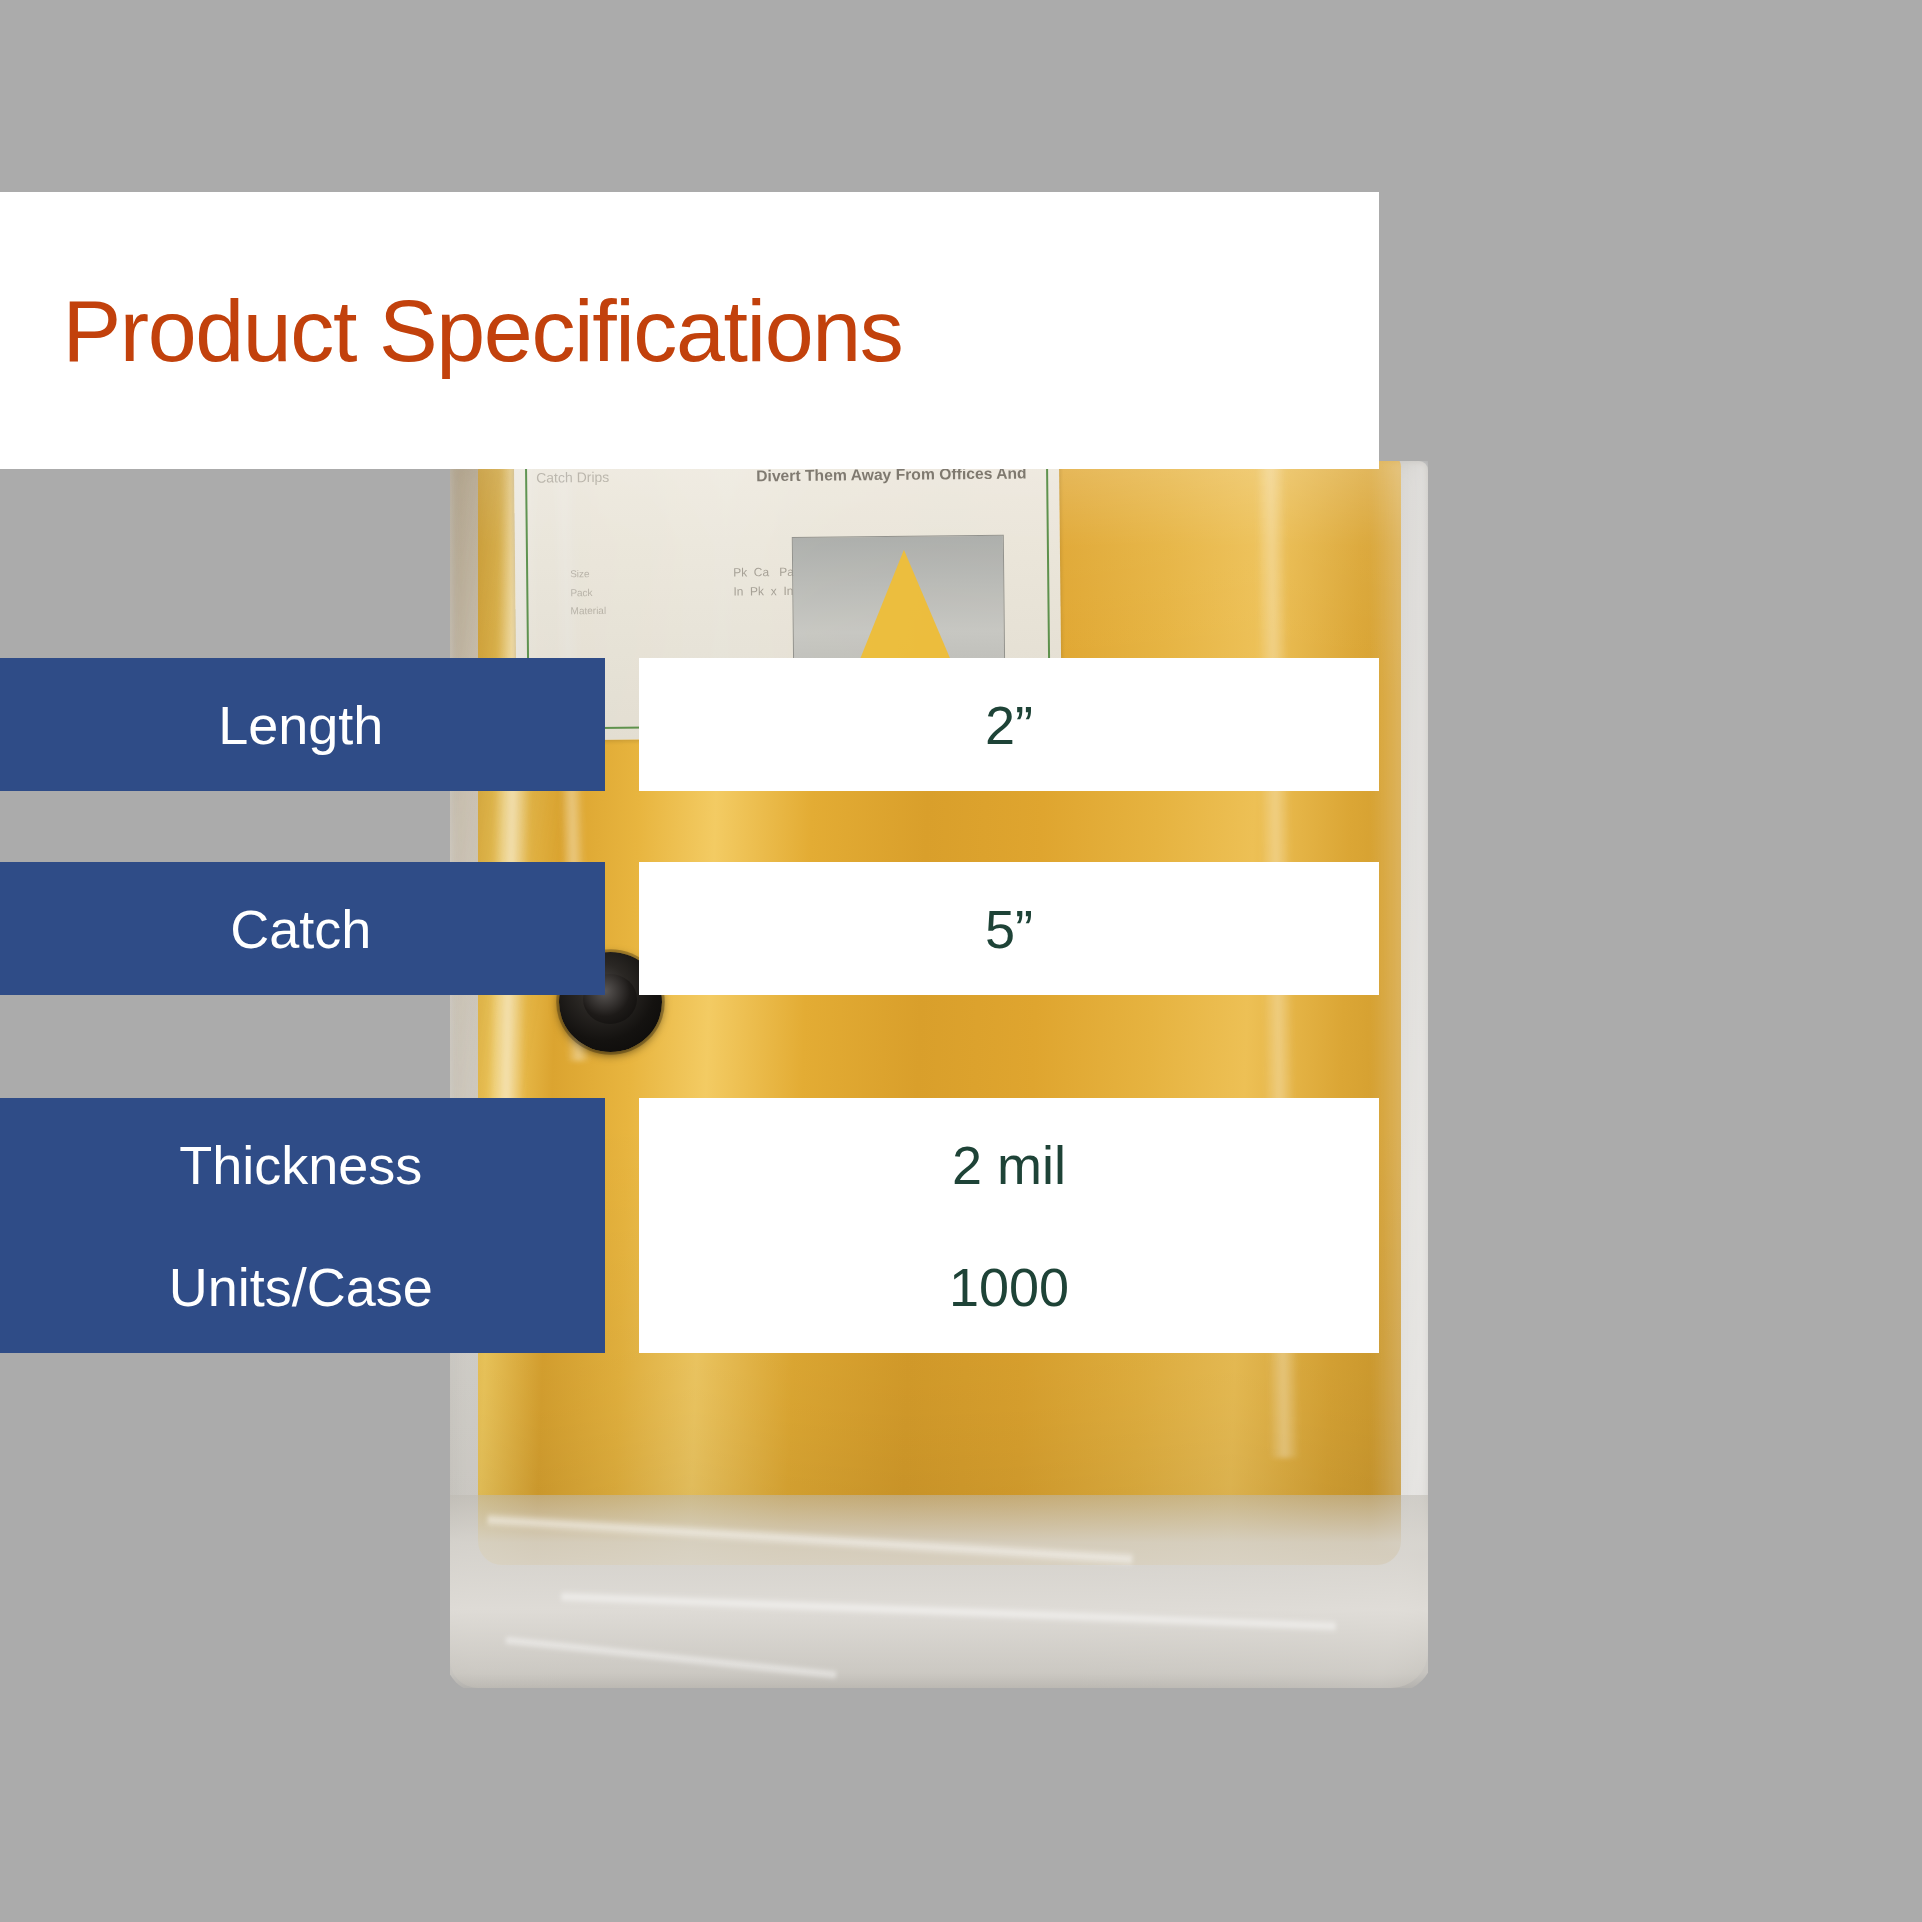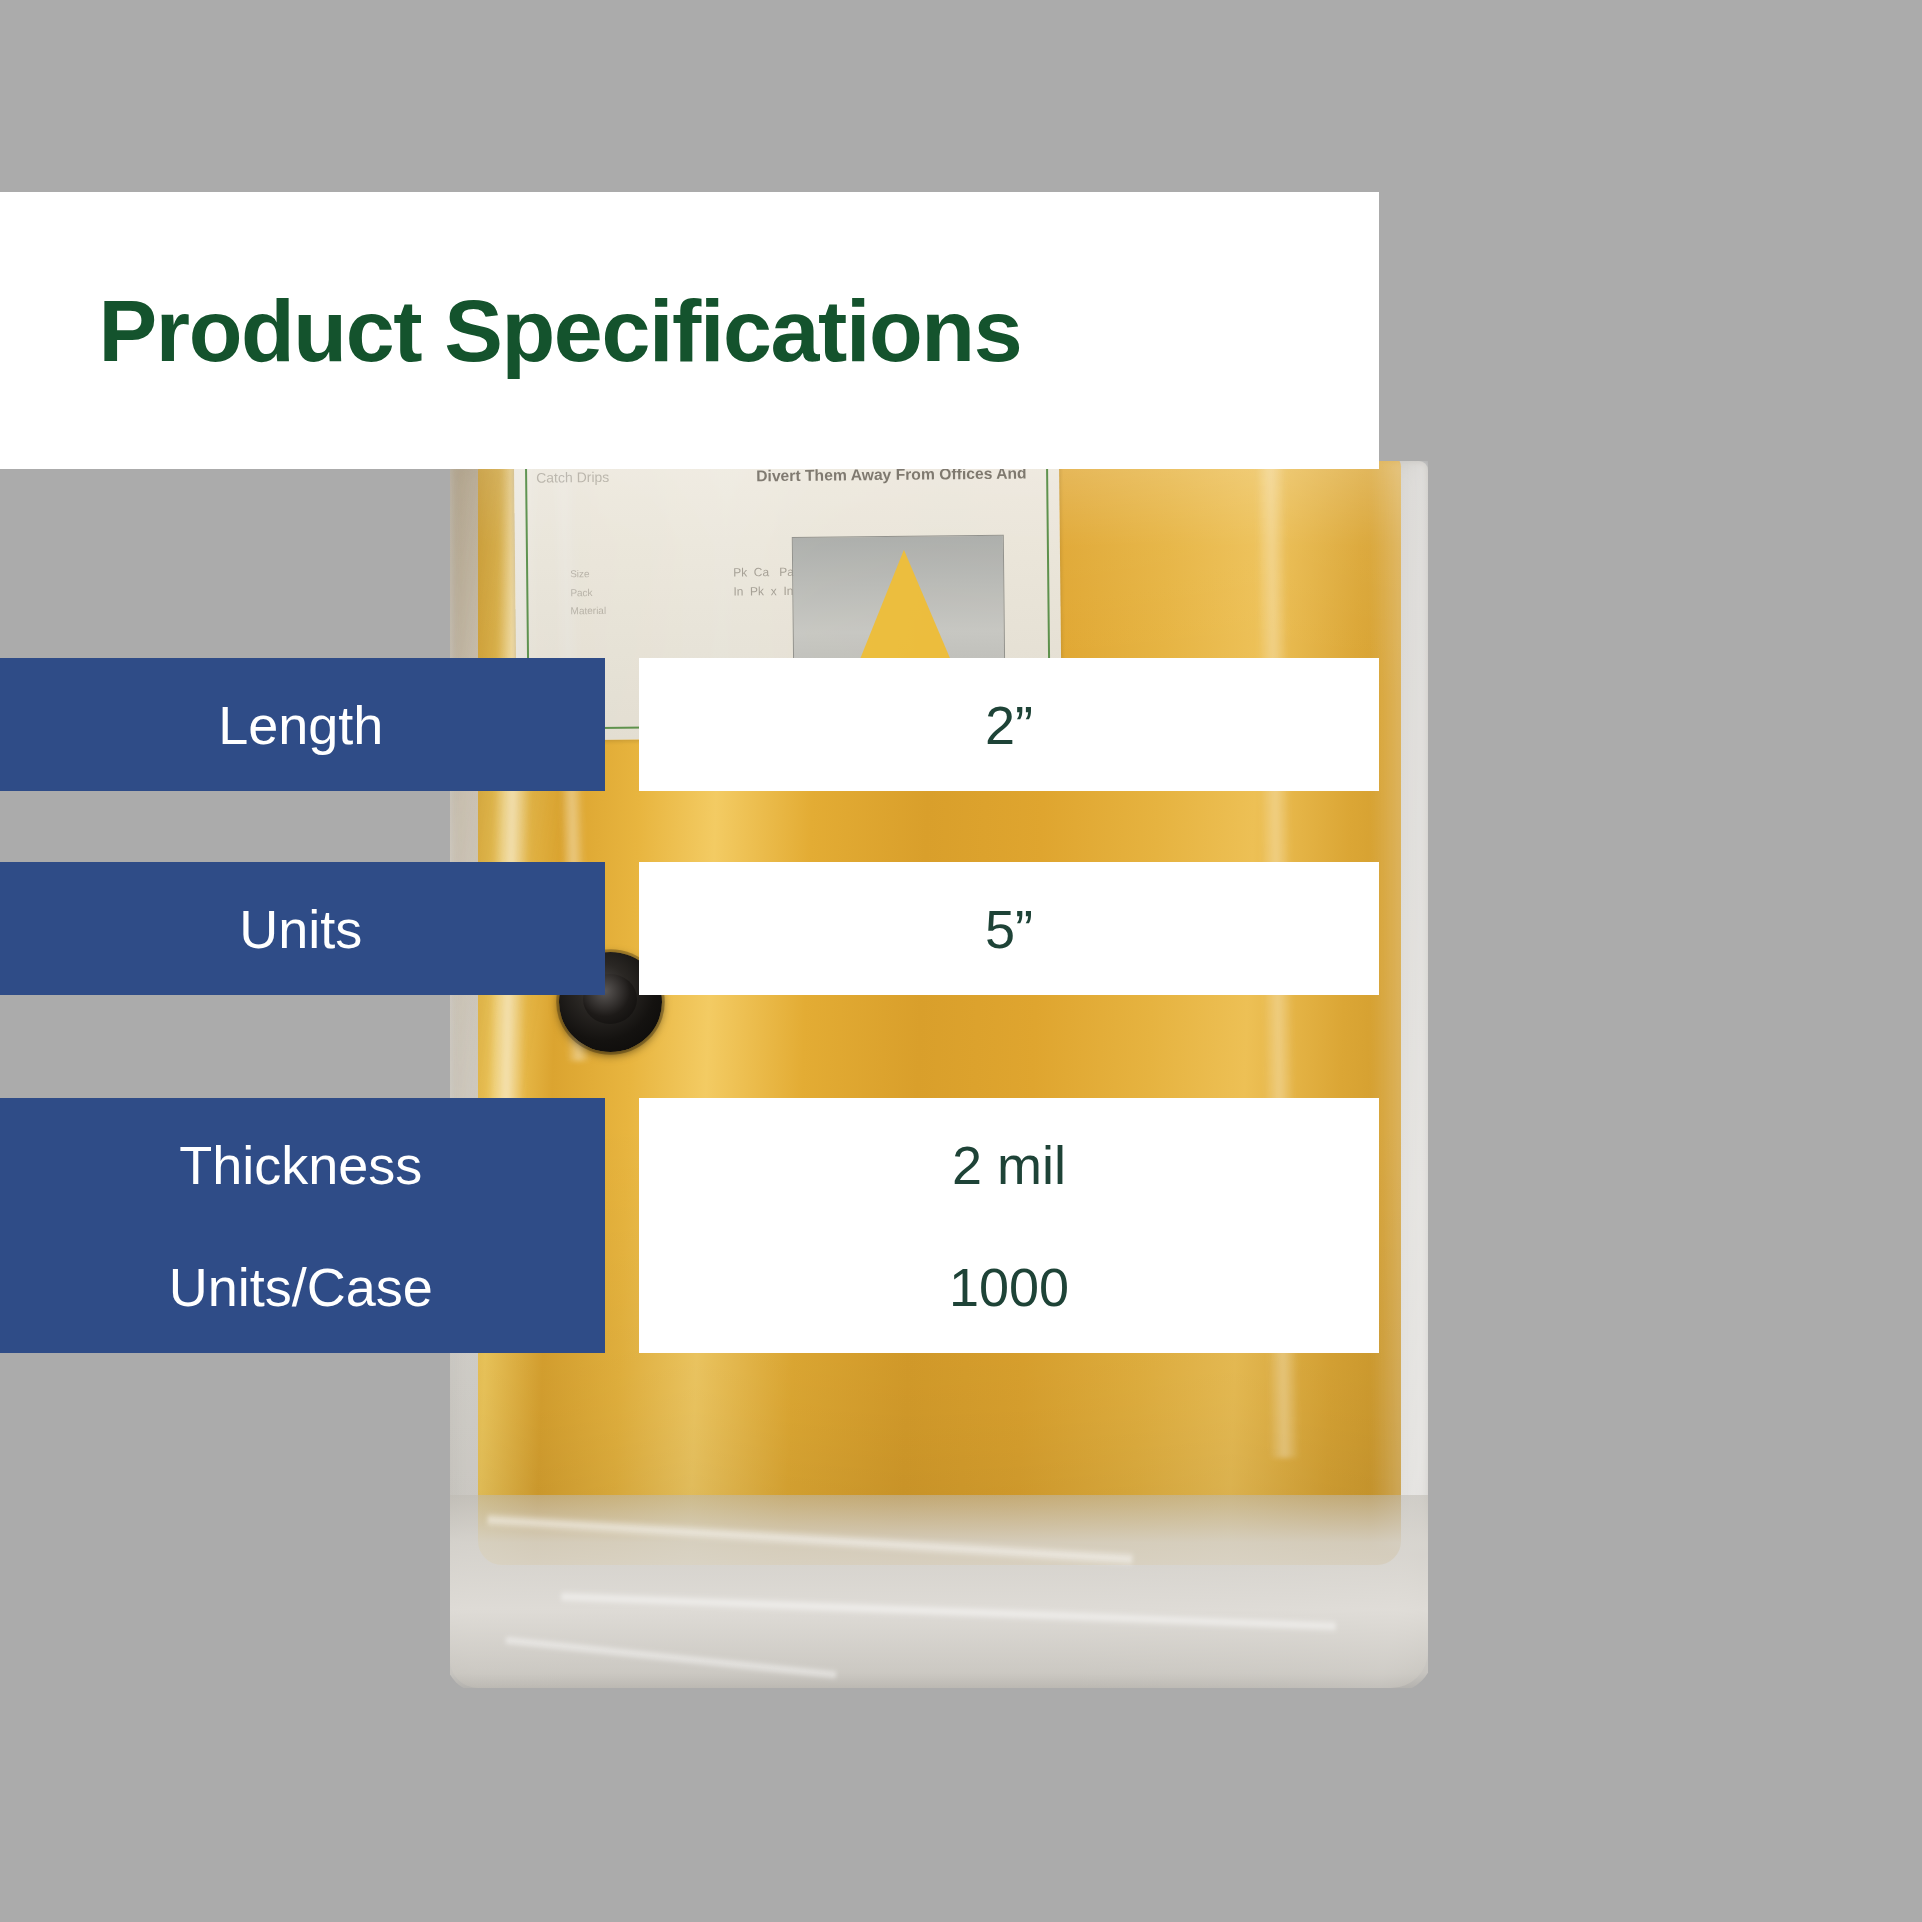--- a/index.html
+++ b/index.html
@@ -264,27 +264,27 @@
     position: absolute;
     left: -5.5px;
     top: 192px;
     width: 1384px;
     height: 277px;
     background: #ffffff;
     display: flex;
     align-items: center;
   }
   .title-text {
-    margin-left: 104px;
+    margin-left: 68px;
     font-family: "Liberation Sans", sans-serif;
-    font-weight: bold;
+    font-weight: normal;
     font-size: 88px;
     line-height: 1;
     letter-spacing: -1.4px;
-    color: #14532d;
+    color: #c2410c;
     white-space: nowrap;
   }
 
   
   .spec-row {
     position: absolute;
     left: 0;
     width: 1166px;
     height: 133px;
   }
@@ -379,21 +379,21 @@
     <div class="spec-label">
       <span>Length</span>
     </div>
     <div class="spec-value">
       <span>2”</span>
     </div>
   </div>
 
   <div class="spec-row row1">
     <div class="spec-label">
-      <span>Units</span>
+      <span>Catch</span>
     </div>
     <div class="spec-value">
       <span>5”</span>
     </div>
   </div>
 
   <div class="spec-row row2">
     <div class="spec-label">
       <span>Thickness</span>
     </div>

